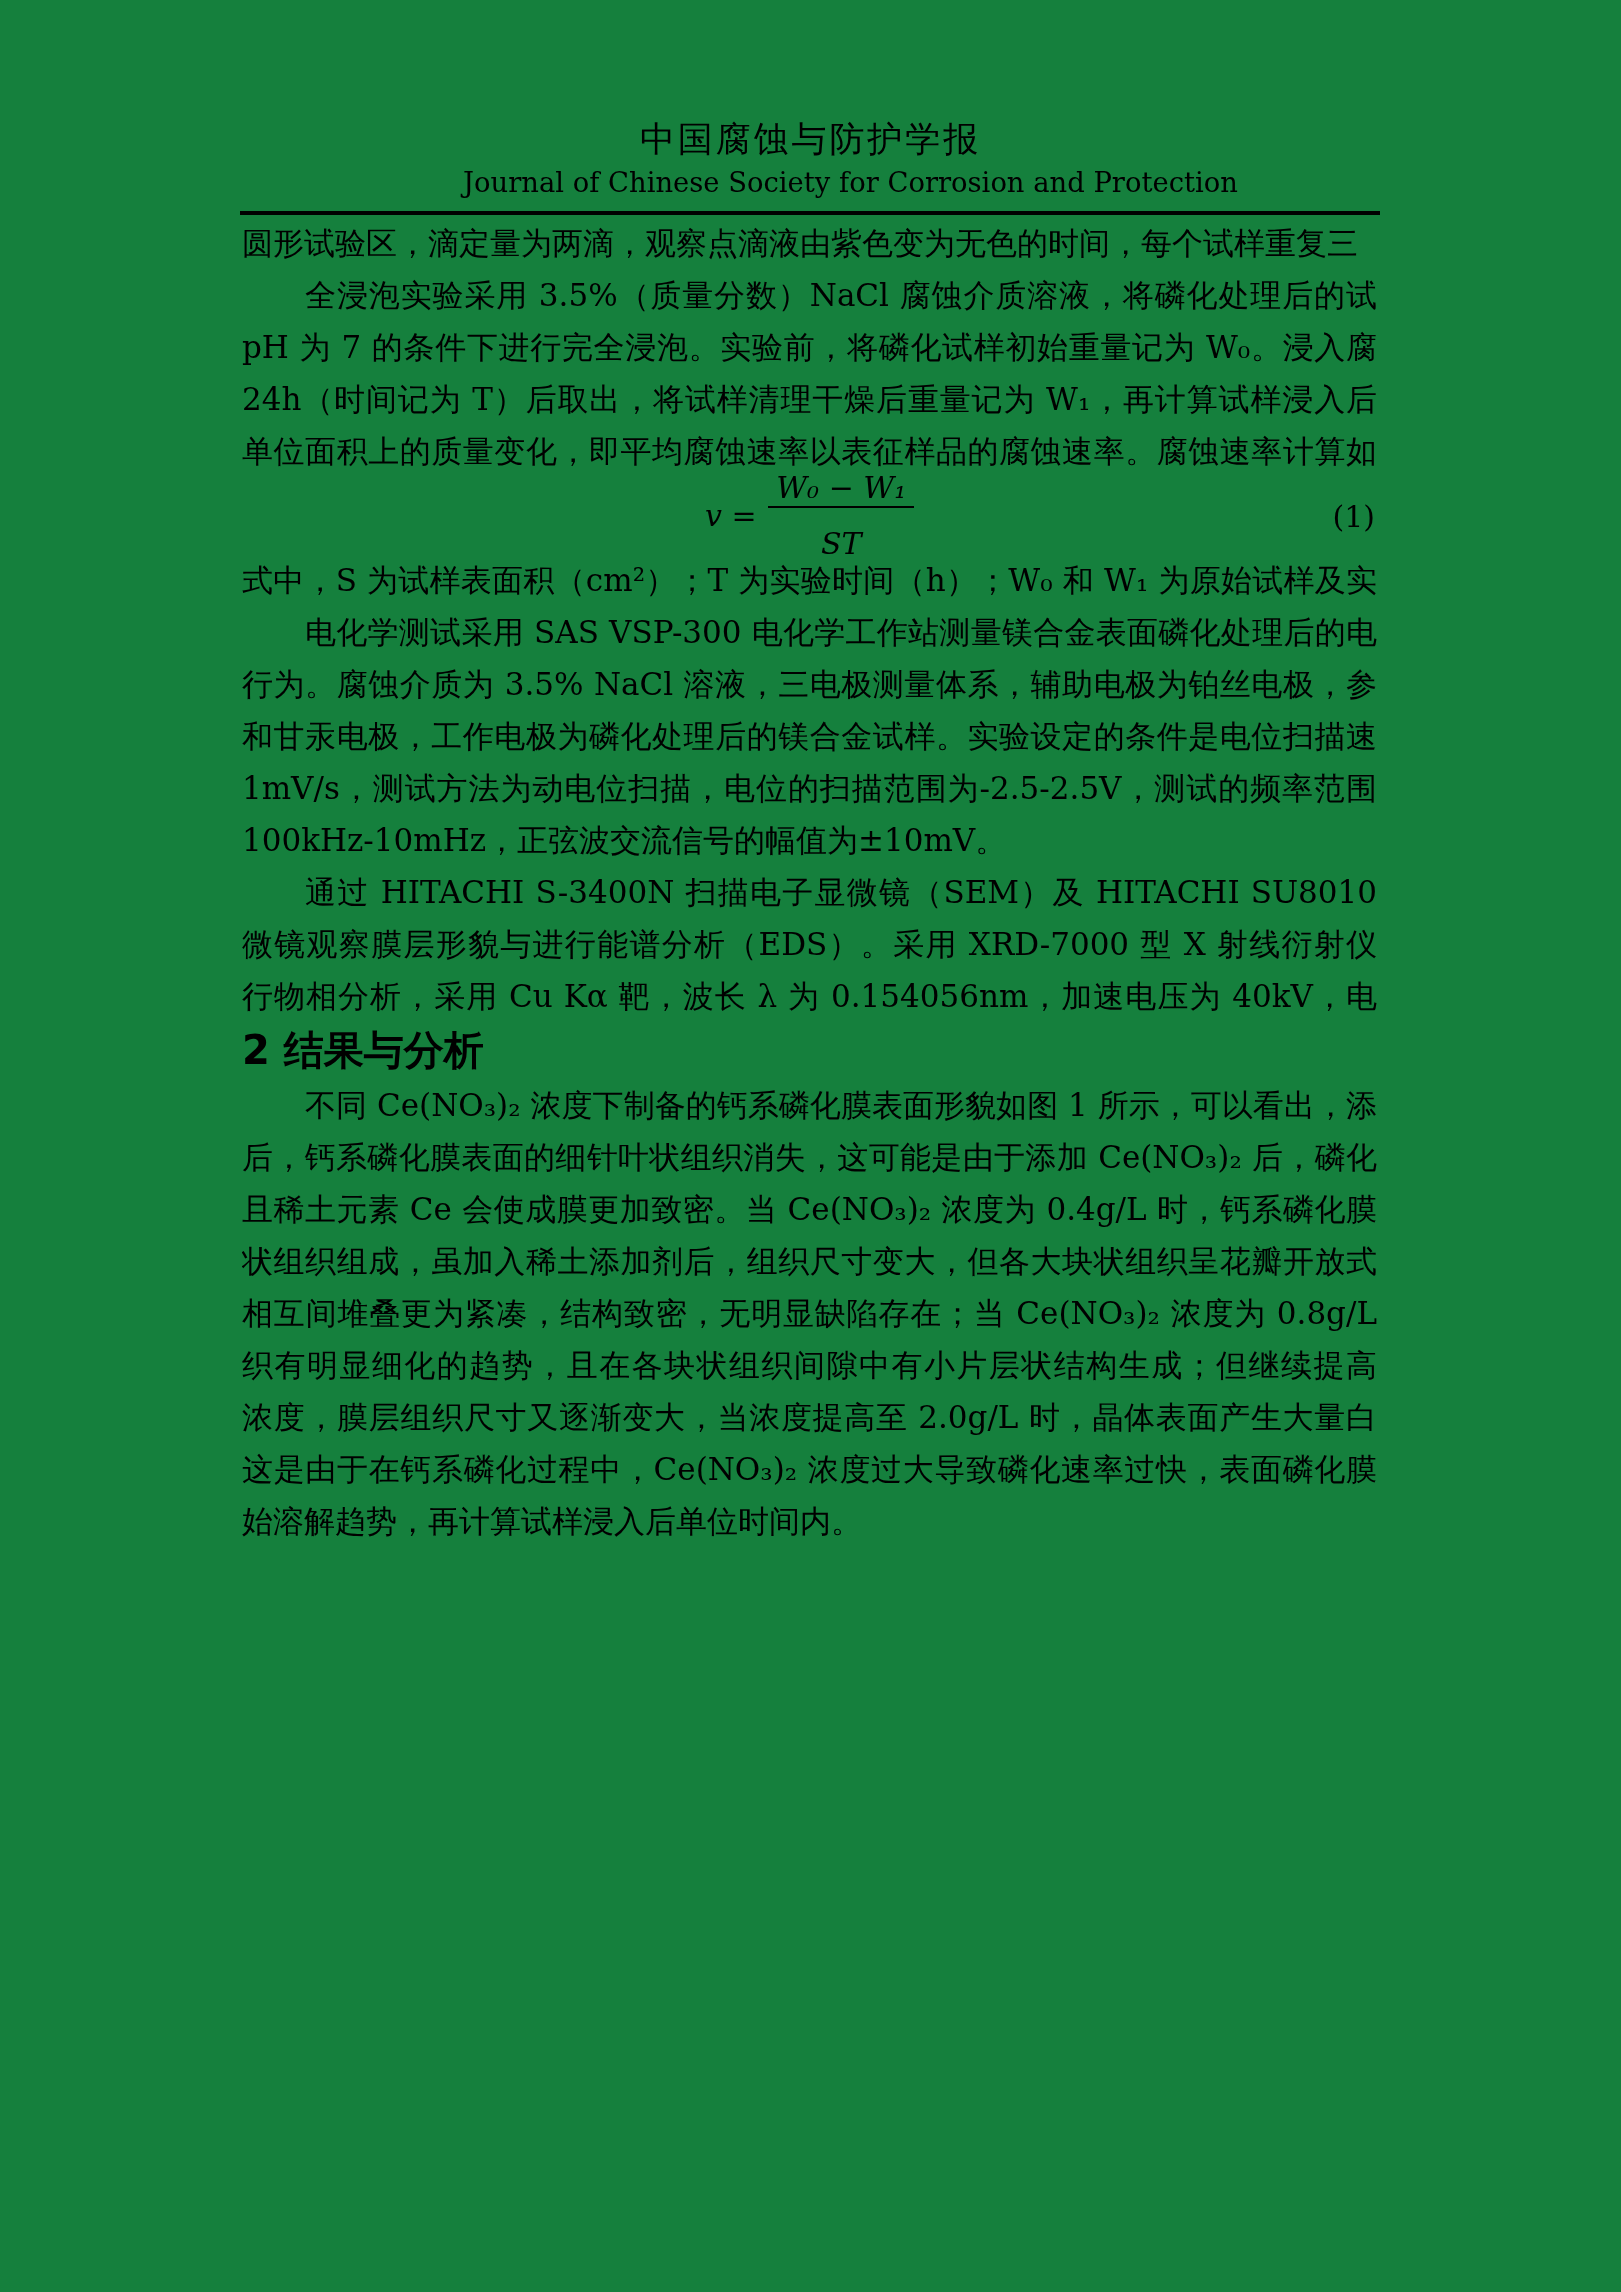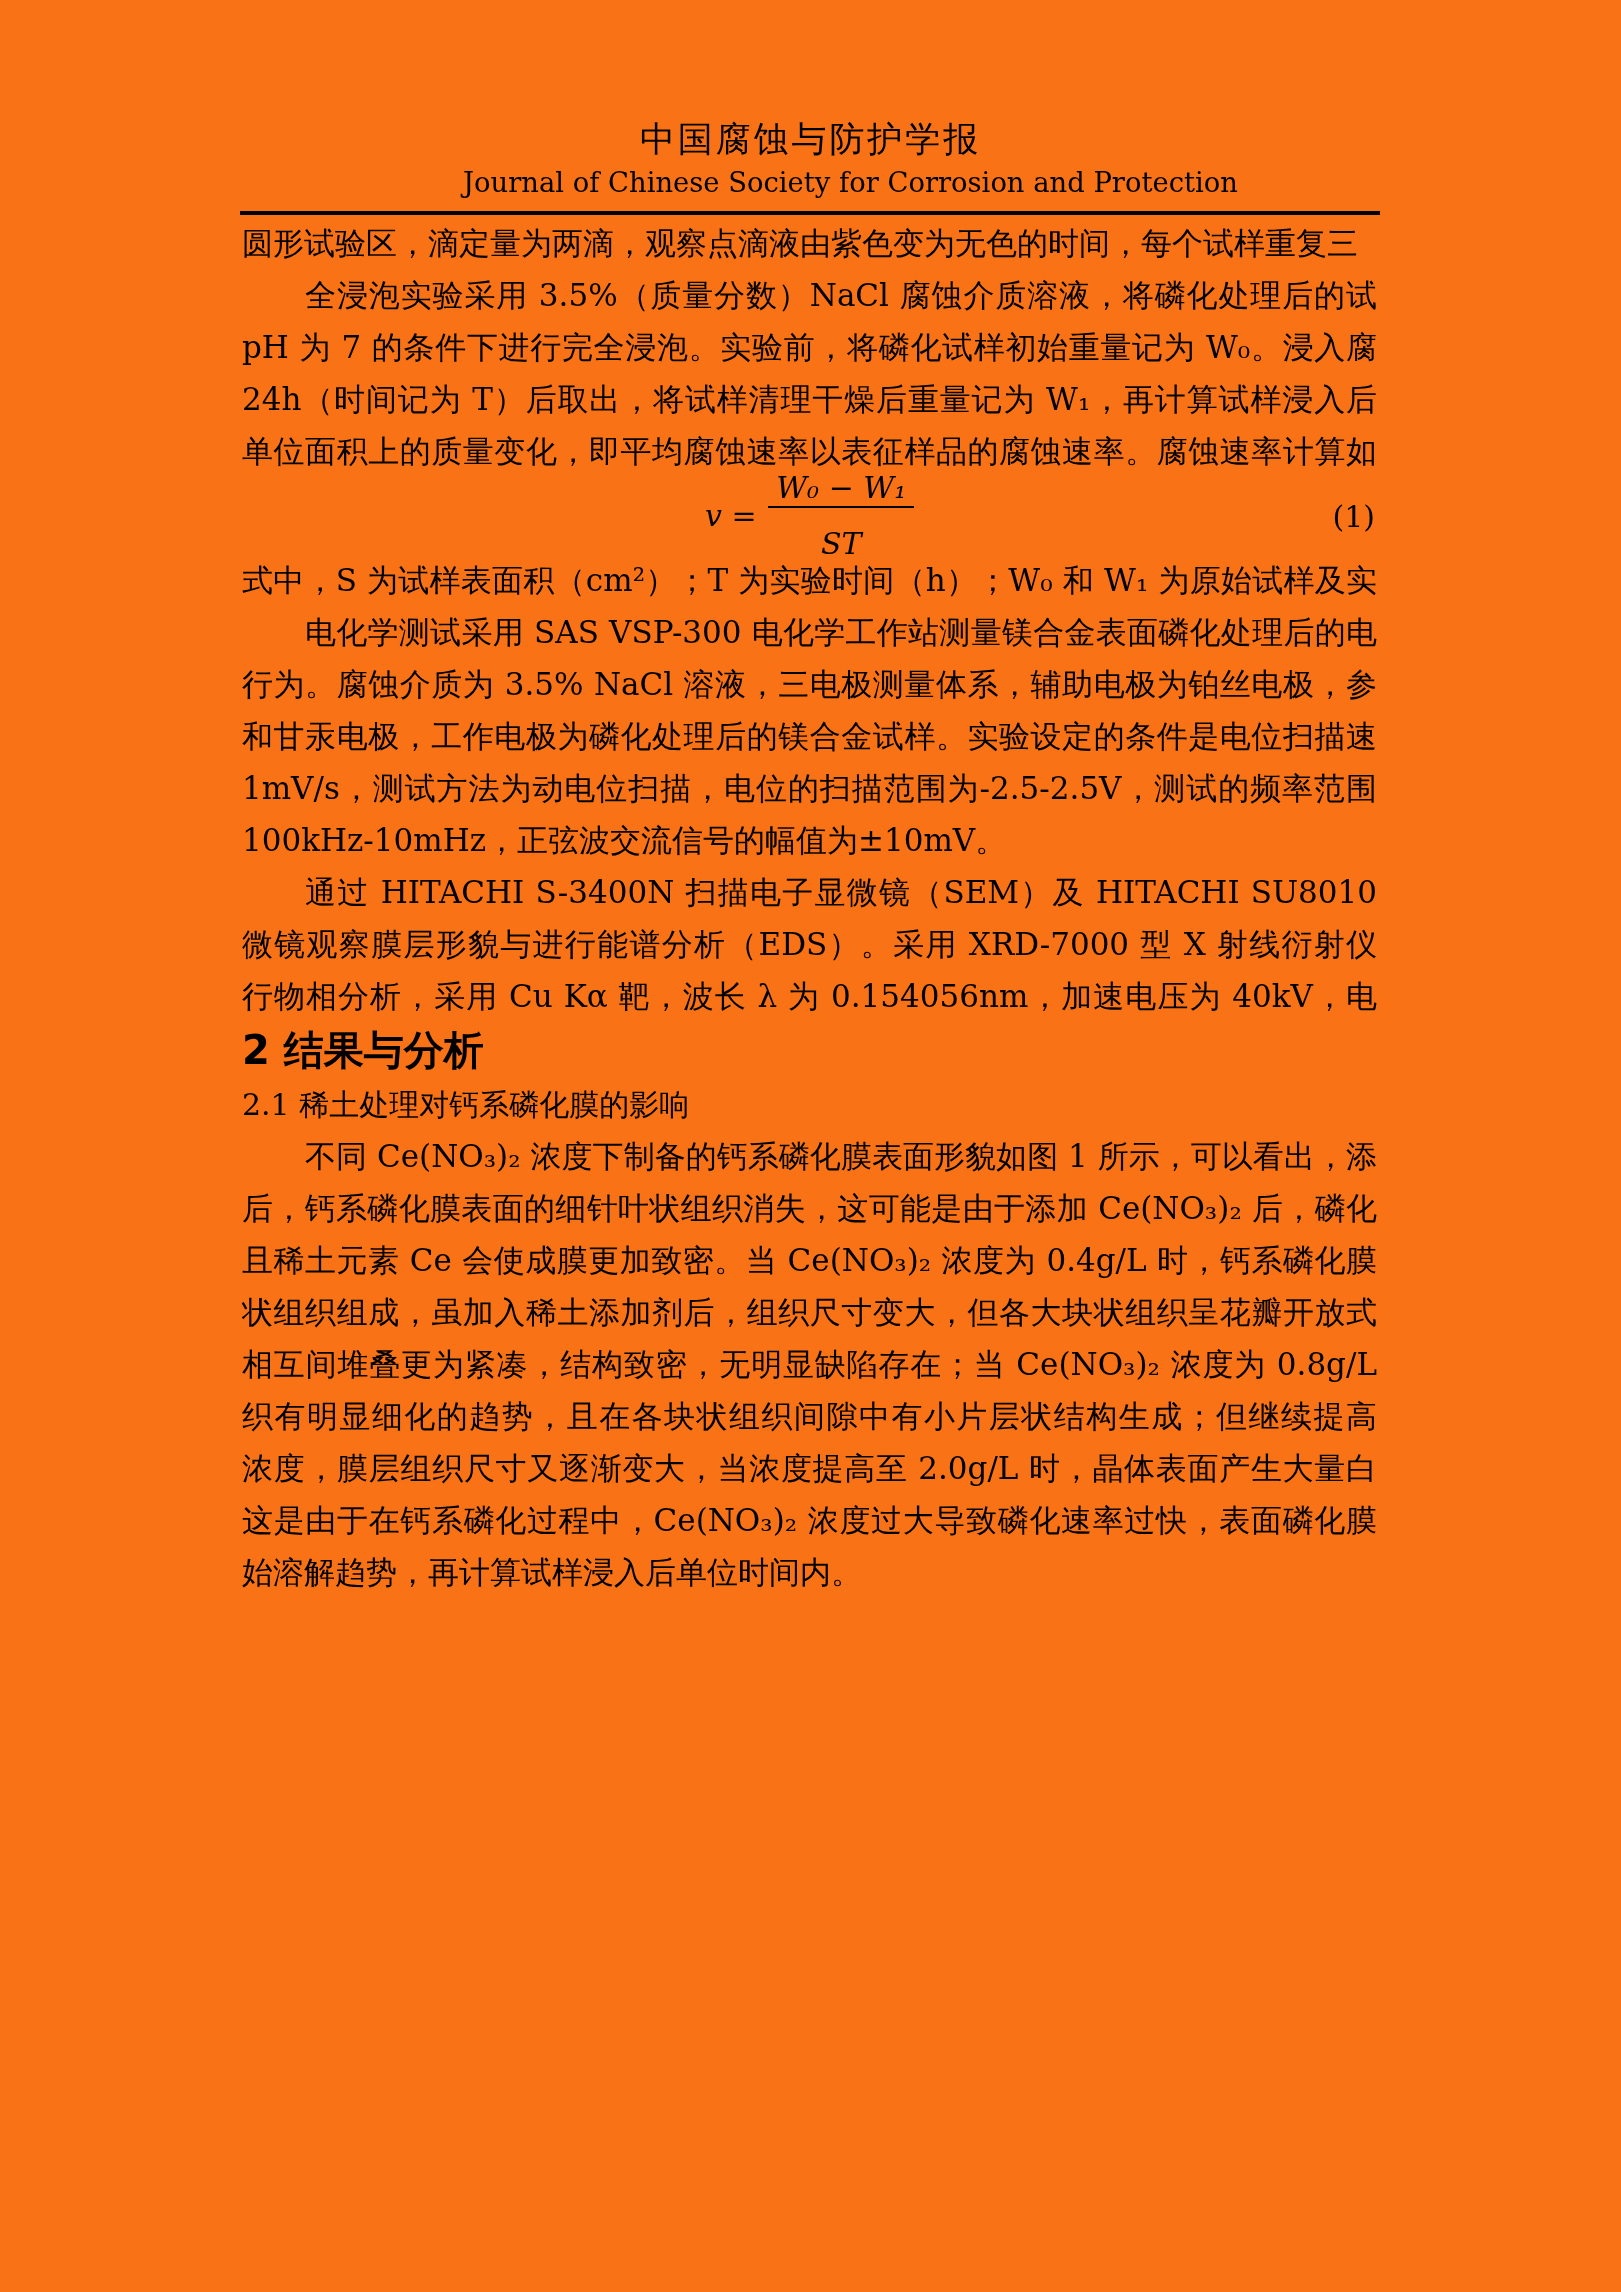--- a/index.html
+++ b/index.html
@@ -1,20 +1,20 @@
 <!DOCTYPE html>
 <html><head>
 <meta charset="utf-8">
 <style>
   html, body { margin: 0; padding: 0; background: #e8e8e8; }
   .page {
     position: relative;
     width: 1621px;
     height: 2293px;
-    background: #f97316;
+    background: #15803d;
     font-family: "DejaVu Serif", "Liberation Serif", serif;
     color: #000000;
     margin: 0 auto;
     overflow: hidden;
   }
   .journal-title-cn {
     position: absolute;
     top: 120px; left: 0; width: 100%;
     text-align: center;
     font-size: 35px;
@@ -126,21 +126,20 @@
     <div class="ln jl ind">电化学测试采用 SAS  VSP-300 电化学工作站测量镁合金表面磷化处理后的电化学腐蚀</div>
     <div class="ln jl">行为。腐蚀介质为 3.5% NaCl 溶液，三电极测量体系，辅助电极为铂丝电极，参比电极为饱</div>
     <div class="ln jl">和甘汞电极，工作电极为磷化处理后的镁合金试样。实验设定的条件是电位扫描速度为</div>
     <div class="ln jl">1mV/s，测试方法为动电位扫描，电位的扫描范围为-2.5-2.5V，测试的频率范围为</div>
     <div class="ln">100kHz-10mHz，正弦波交流信号的幅值为±10mV。</div>
     <div class="ln jl ind">通过 HITACHI S-3400N 扫描电子显微镜（SEM）及 HITACHI SU8010 冷场扫描电子显</div>
     <div class="ln jl">微镜观察膜层形貌与进行能谱分析（EDS）。采用 XRD-7000 型 X 射线衍射仪（XRD）进</div>
     <div class="ln jl">行物相分析，采用 Cu Kα 靶，波长 λ 为 0.154056nm，加速电压为 40kV，电流为 30mA，扫</div>
 
     <h2 class="sec">2  结果与分析</h2>
-    <div class="subsec">2.1  稀土处理对钙系磷化膜的影响</div>
 
     <div class="ln jl ind">不同 Ce(NO₃)₂ 浓度下制备的钙系磷化膜表面形貌如图 1 所示，可以看出，添加 Ce(NO₃)₂</div>
     <div class="ln jl">后，钙系磷化膜表面的细针叶状组织消失，这可能是由于添加 Ce(NO₃)₂ 后，磷化速率升高，</div>
     <div class="ln jl">且稀土元素 Ce 会使成膜更加致密。当 Ce(NO₃)₂ 浓度为 0.4g/L 时，钙系磷化膜膜层由大块</div>
     <div class="ln jl">状组织组成，虽加入稀土添加剂后，组织尺寸变大，但各大块状组织呈花瓣开放式有序排列，</div>
     <div class="ln jl">相互间堆叠更为紧凑，结构致密，无明显缺陷存在；当 Ce(NO₃)₂ 浓度为 0.8g/L 时，大块组</div>
     <div class="ln jl">织有明显细化的趋势，且在各块状组织间隙中有小片层状结构生成；但继续提高 Ce(NO₃)₂</div>
     <div class="ln jl">浓度，膜层组织尺寸又逐渐变大，当浓度提高至 2.0g/L 时，晶体表面产生大量白色沉渣，</div>
     <div class="ln jl">这是由于在钙系磷化过程中，Ce(NO₃)₂ 浓度过大导致磷化速率过快，表面磷化膜膜层有开</div>
     <div class="ln">始溶解趋势，再计算试样浸入后单位时间内。</div>

